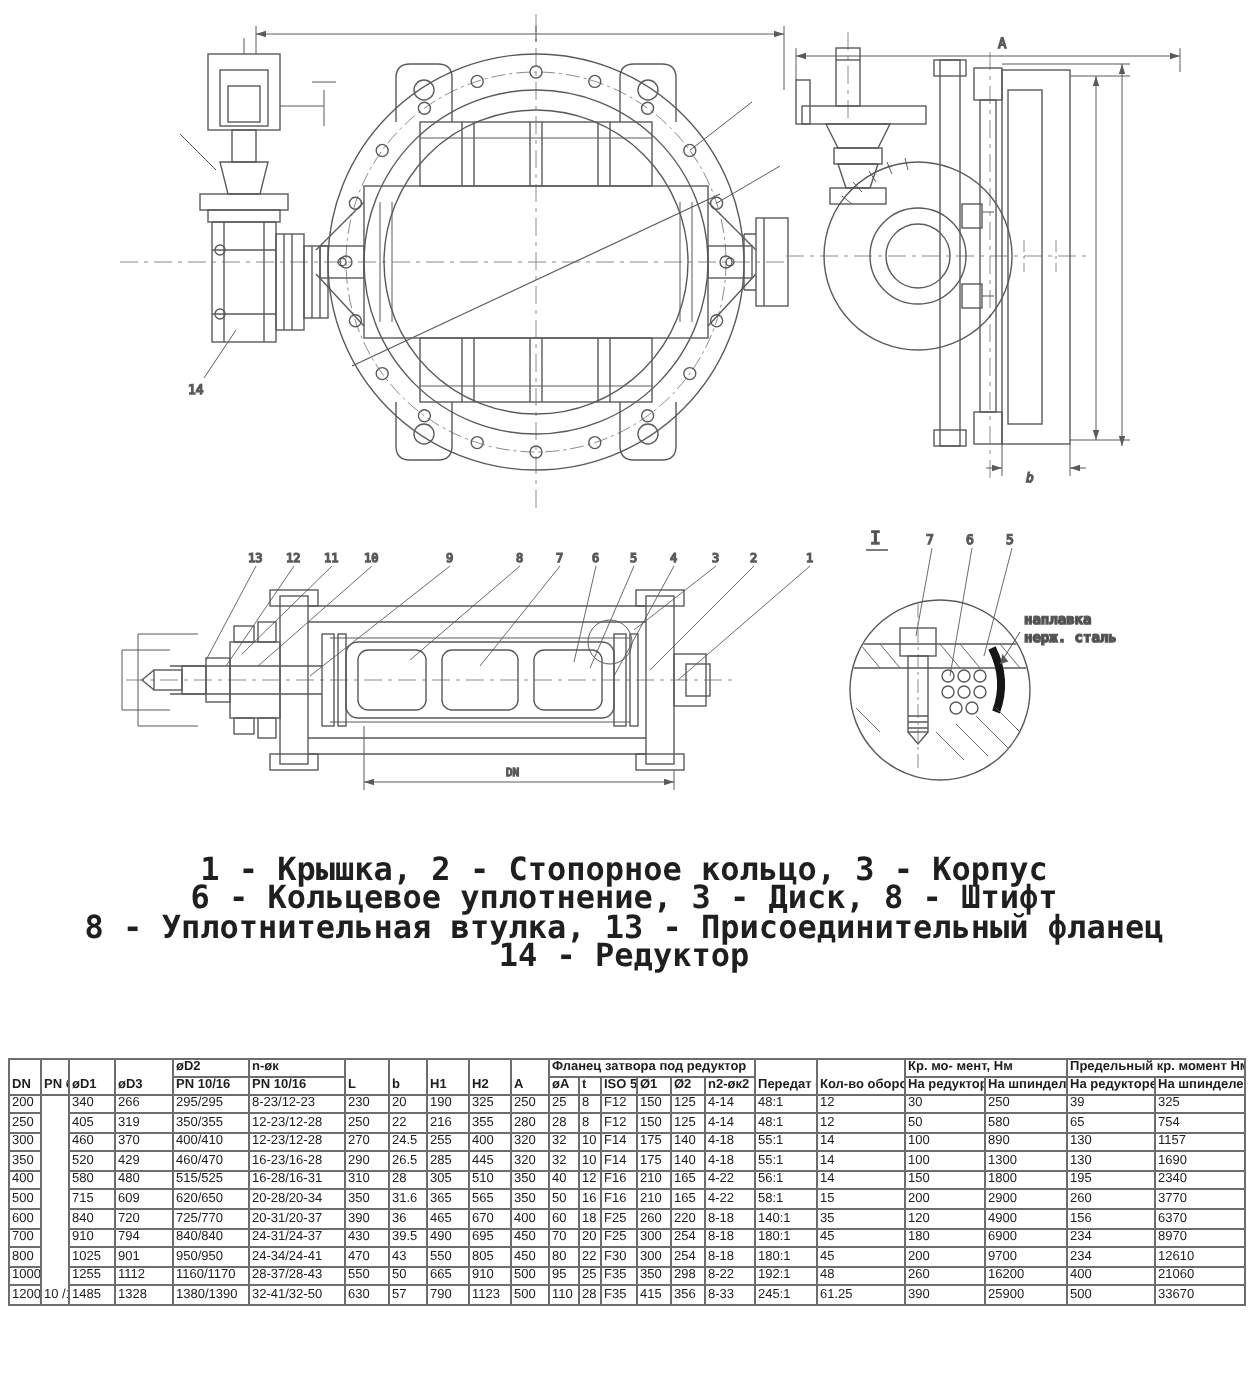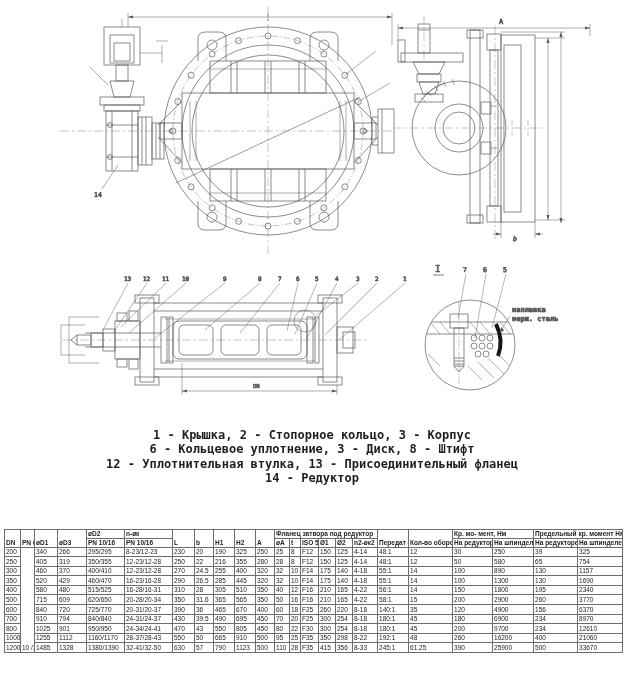--- a/index.html
+++ b/index.html
@@ -1,21 +1,21 @@
 <!DOCTYPE html>
 <html><head>
 <meta charset="utf-8">
 <style>
   html,body{margin:0;padding:0;background:#fff;}
   .page{position:relative;width:624px;height:700px;background:#ffffff;overflow:hidden;
         font-family:"Liberation Sans",sans-serif;color:#262626;}
   svg{position:absolute;overflow:visible;}
   svg text{font-family:"DejaVu Sans Mono",monospace;fill:#3c3c3c;}
   .legend{position:absolute;left:0;top:428px;width:624px;text-align:center;
-          font-family:"DejaVu Sans Mono",monospace;font-size:12px;line-height:14.4px;
+          font-family:"DejaVu Sans Mono",monospace;font-size:16px;line-height:14.4px;
           color:#1f1f1f;font-weight:bold;letter-spacing:0px;}
   
   .tblwrap{position:absolute;left:4px;top:529px;width:618px;}
   table.dim{border-collapse:collapse;table-layout:fixed;width:618px;
             font-size:6.5px;line-height:8px;color:#1d1d1d;}
   table.dim td,table.dim th{border:0.8px solid #6d6d6d;padding:0 1px;overflow:hidden;
             white-space:nowrap;text-align:left;font-weight:normal;vertical-align:bottom;}
   table.dim th{font-weight:bold;}
   th.grp{vertical-align:top;white-space:normal;line-height:7.5px;}
   th.top{vertical-align:top;white-space:normal;line-height:7.5px;}
@@ -287,21 +287,21 @@
 
     <text x="92" y="54" font-size="7" font-weight="bold">наплавка</text>
     <text x="92" y="63" font-size="7" font-weight="bold">нерж. сталь</text>
     <path d="M90 58 L80 74" stroke-width="0.5"></path>
     <path d="M80 74 l1.2 -5 l3 3.8 Z" fill="#5a5a5a" stroke="none"></path>
   </svg>
 
   <div class="legend">
     <div>1 - Крышка, 2 - Стопорное кольцо, 3 - Корпус</div>
     <div>6 - Кольцевое уплотнение, 3 - Диск, 8 - Штифт</div>
-    <div>12 - Уплотнительная втулка, 13 - Присоединительный фланец</div>
+    <div>8 - Уплотнительная втулка, 13 - Присоединительный фланец</div>
     <div>14 - Редуктор</div>
   </div>
 
   <div class="tblwrap">
     <table class="dim">
       <colgroup>
         <col style="width:16px">
           <col style="width:14px">
           <col style="width:23px">
           <col style="width:29px">

